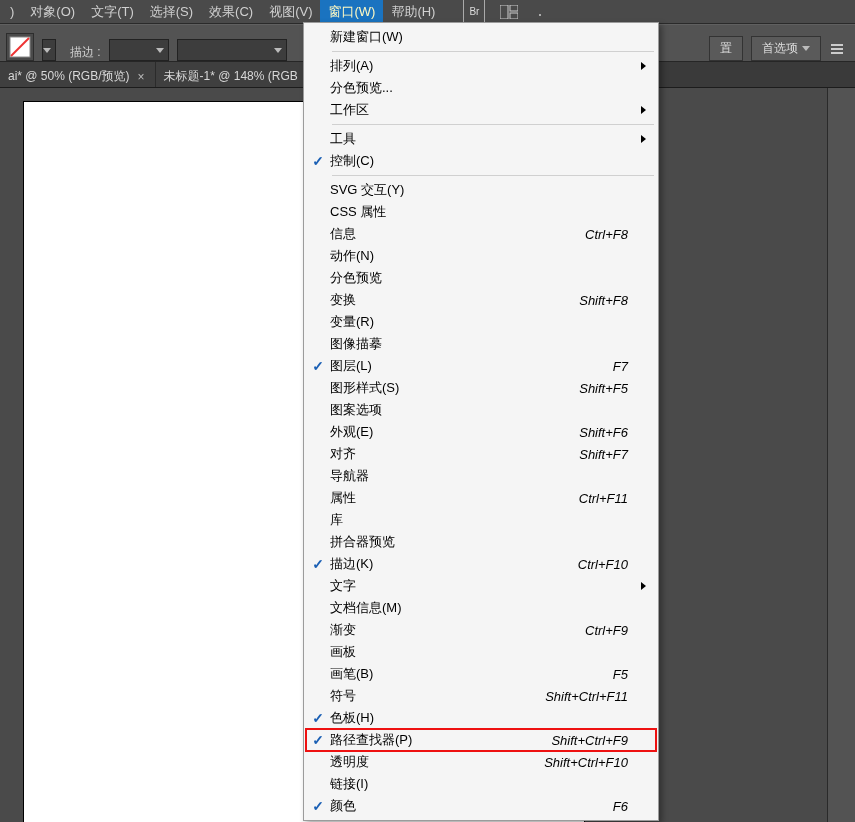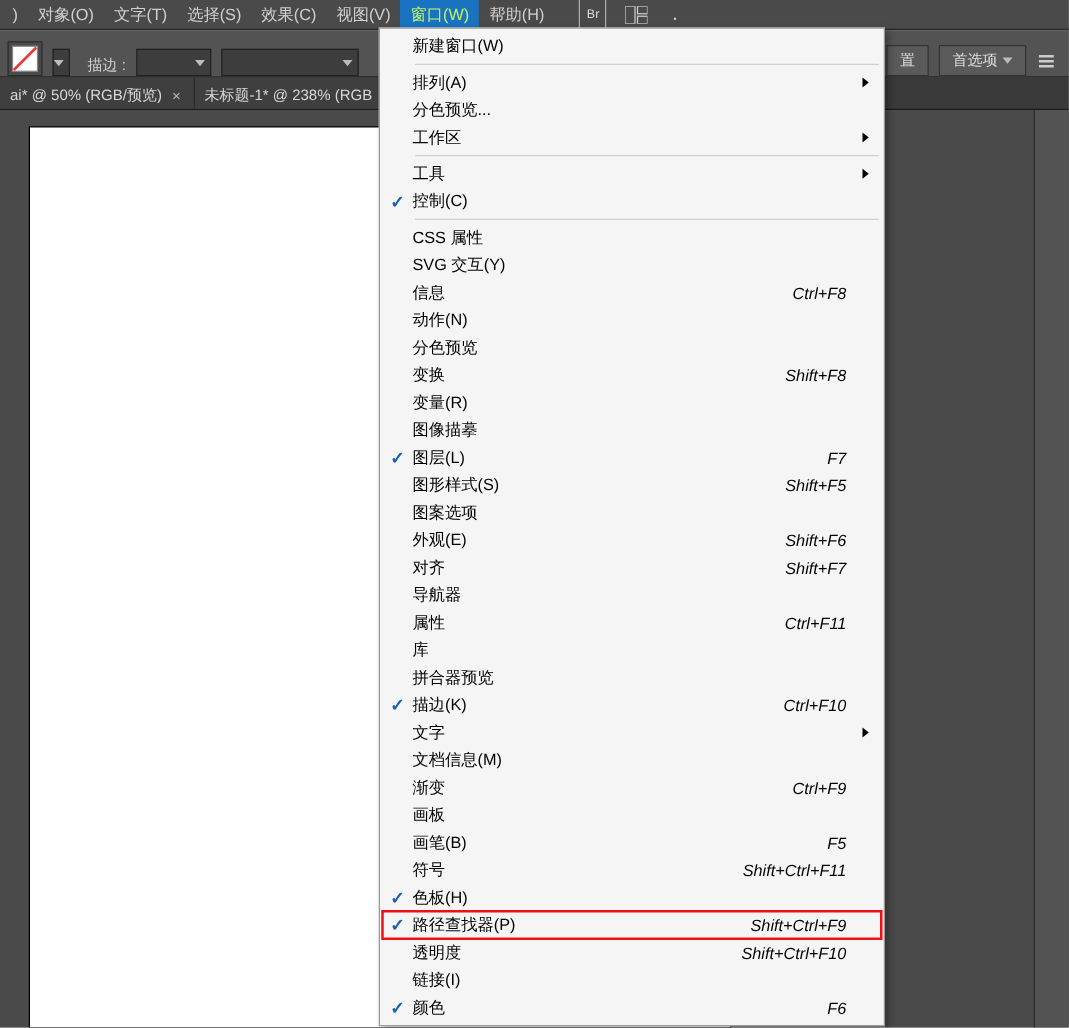--- a/index.html
+++ b/index.html
@@ -21,21 +21,21 @@
     border-bottom: 1px solid #2a2a2a;
   }
   .menubar-item {
     color: #d0d0d0;
     padding: 3px 8px;
     font-size: 13px;
     cursor: default;
   }
   .menubar-item.active {
     background: #1a73c0;
-    color: #bef264;
+    color: #fef9c3;
     text-align: center;
   }
   .menubar-icons {
     display: flex;
     align-items: center;
     gap: 14px;
     margin-left: 20px;
   }
   .mb-icon {
     width: 20px; height: 18px;
@@ -112,21 +112,21 @@
     width: 28px;
     height: 734px;
     background: #535353;
     border-left: 1px solid #2a2a2a;
   }
   
   .win-menu {
     position: absolute;
     top: 22px;
     left: 303px;
-    width: 405px;
+    width: 356px;
     background: #f5f5f5;
     border: 1px solid #9b9b9b;
     box-shadow: 3px 3px 6px rgba(0,0,0,0.35);
     padding: 3px 2px;
     z-index: 50;
   }
   .mi {
     display: flex;
     align-items: center;
     height: 22px;
@@ -233,21 +233,21 @@
     </span>
   </div>
 </div>
 
 <div class="tabstrip">
   <div class="doc-tab">
     <span>ai* @ 50% (RGB/预览)</span>
     <span class="x">×</span>
   </div>
   <div class="doc-tab doc-tab-cut">
-    <span>未标题-1* @ 238% (RGB</span>
+    <span>未标题-1* @ 148% (RGB</span>
   </div>
 </div>
 
 <div class="canvas-area">
   <div class="artboard"></div>
 </div>
 <div class="right-panel-strip"></div>
 
 <div class="win-menu" id="win-menu">
     <div class="mi">
@@ -275,25 +275,25 @@
       <span class="lbl">工具</span>
       <span class="sub"></span>
     </div>
     <div class="mi">
       <span class="chk">✓</span>
       <span class="lbl">控制(C)</span>
     </div>
     <div class="sep"></div>
     <div class="mi">
       <span class="chk"></span>
+      <span class="lbl">SVG 交互(Y)</span>
+    </div>
+    <div class="mi">
+      <span class="chk"></span>
       <span class="lbl">CSS 属性</span>
-    </div>
-    <div class="mi">
-      <span class="chk"></span>
-      <span class="lbl">SVG 交互(Y)</span>
     </div>
     <div class="mi">
       <span class="chk"></span>
       <span class="lbl">信息</span>
       <span class="short">Ctrl+F8</span>
     </div>
     <div class="mi">
       <span class="chk"></span>
       <span class="lbl">动作(N)</span>
     </div>

